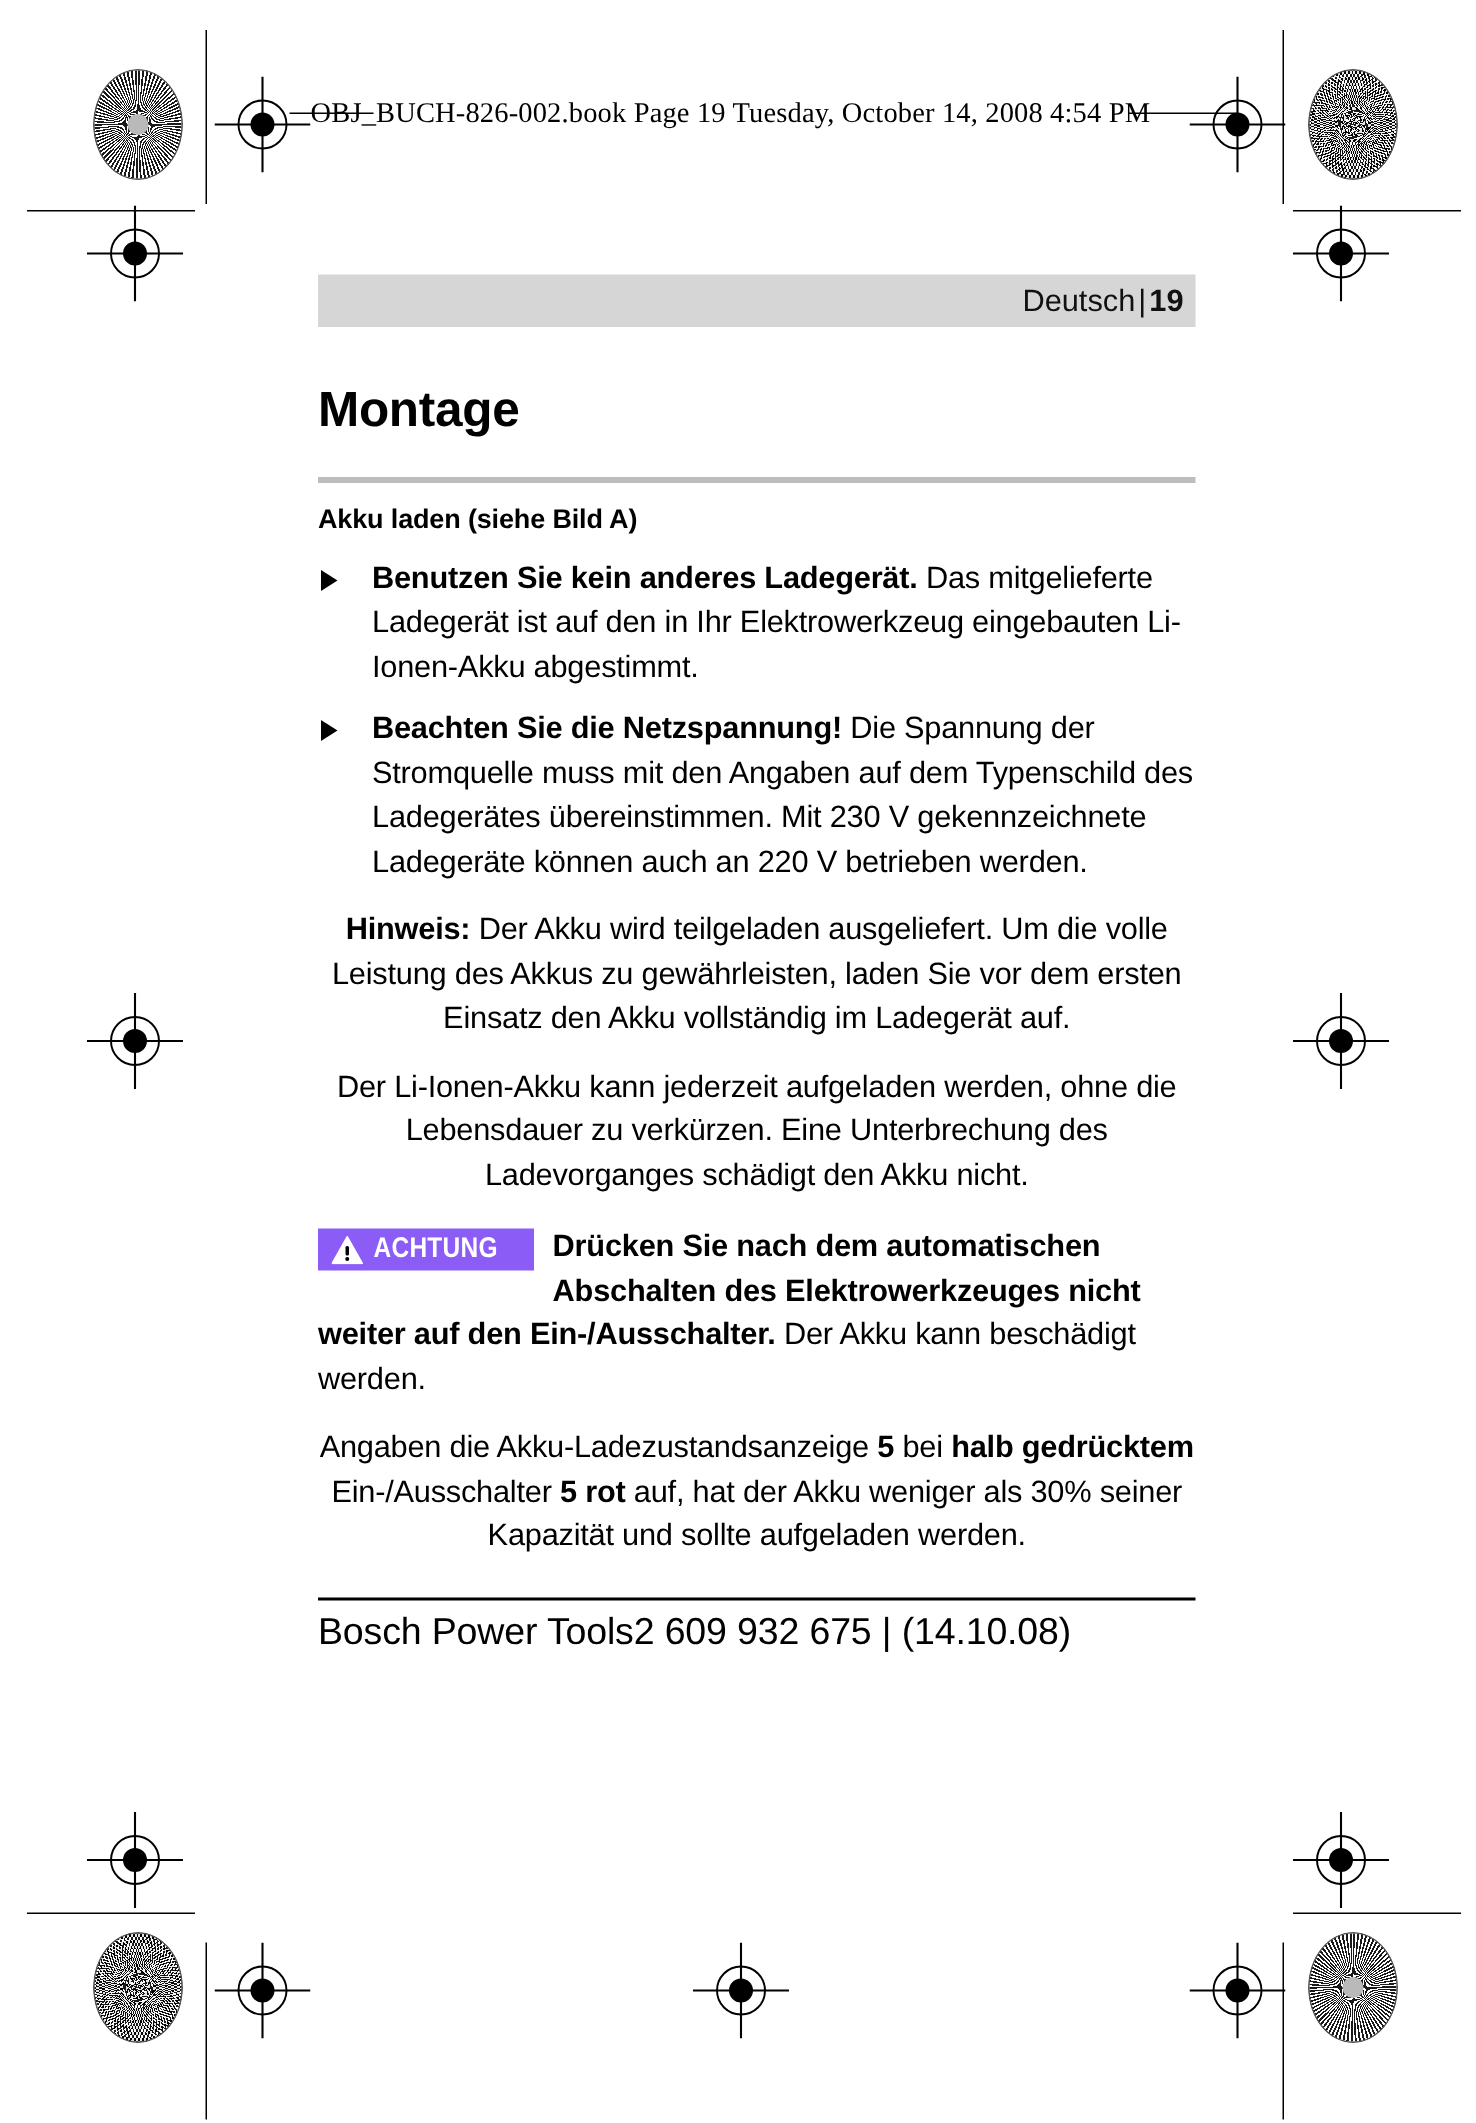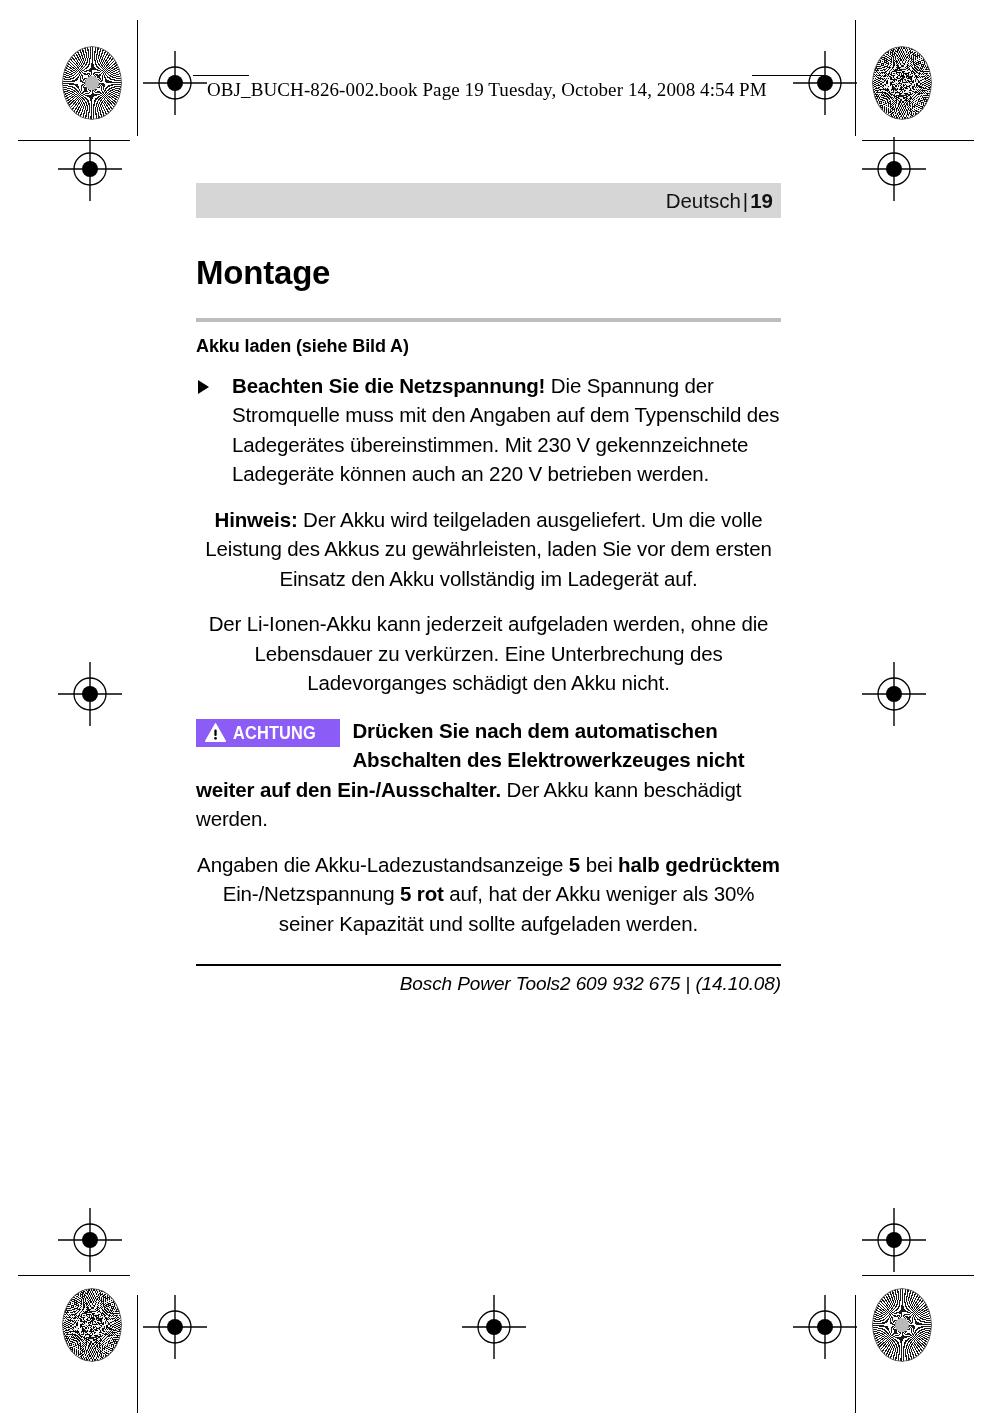--- a/index.html
+++ b/index.html
@@ -80,21 +80,21 @@
   }
   .slug-rule {
     position: absolute;
     height: 1px;
     background: #000;
   }
 
   
   #content {
     position: absolute;
-    left: 196px;
+    left: 212px;
     top: 183px;
     width: 585px;
   }
 
   .page-header-bar {
     background: #d6d6d6;
     height: 35px;
     line-height: 35px;
     text-align: right;
     padding-right: 8px;
@@ -199,25 +199,24 @@
   .callout .after { clear: both; }
 
   
   .footer-rule {
     height: 2px;
     background: #000;
     margin-top: 26px;
   }
   .footer-row {
     display: flex;
-    justify-content: flex-end;
-    font-size: 19px;
+    justify-content: flex-start;
+    font-size: 25px;
     margin-top: 7px;
     letter-spacing: -0.1px;
-    font-style: italic;
   }
 </style>
 </head>
 <body>
 
 <div id="page">
 
   <div class="star-target" style="left:62px; top:46px;">
     <div class="burst"></div>
       <div class="core"></div>
@@ -238,21 +237,21 @@
   </svg>
   <svg class="reg-mark" style="left:793px; top:51px;" viewBox="0 0 64 64">
     <line x1="32" y1="0" x2="32" y2="64" stroke="#000" stroke-width="1.4"></line>
     <line x1="0" y1="32" x2="64" y2="32" stroke="#000" stroke-width="1.4"></line>
     <circle cx="32" cy="32" r="16" fill="none" stroke="#000" stroke-width="1.3"></circle>
     <circle cx="32" cy="32" r="8" fill="#000"></circle>
   </svg>
 
   <div class="slug-rule" style="left:193px; top:75px; width:56px;"></div>
   <div class="slug-rule" style="left:752px; top:75px; width:72px;"></div>
-  <div class="slugline" style="left:207px; top:79px;">OBJ_BUCH-826-002.book  Page 19  Tuesday, October 14, 2008  4:54 PM</div>
+  <div class="slugline" style="left:207px; top:65px;">OBJ_BUCH-826-002.book  Page 19  Tuesday, October 14, 2008  4:54 PM</div>
 
   <div class="trimline-h" style="left:18px; top:140px; width:112px;"></div>
   <div class="trimline-h" style="left:862px; top:140px; width:112px;"></div>
 
   <svg class="reg-mark" style="left:58px; top:137px;" viewBox="0 0 64 64">
     <line x1="32" y1="0" x2="32" y2="64" stroke="#000" stroke-width="1.4"></line>
     <line x1="0" y1="32" x2="64" y2="32" stroke="#000" stroke-width="1.4"></line>
     <circle cx="32" cy="32" r="16" fill="none" stroke="#000" stroke-width="1.3"></circle>
     <circle cx="32" cy="32" r="8" fill="#000"></circle>
   </svg>
@@ -328,20 +327,24 @@
       <span>Deutsch</span><span class="sep">|</span><span class="pagenum">19</span>
     </div>
 
     <h1 class="chapter-title">Montage</h1>
 
     <div class="rule-gray"></div>
 
     <h2 class="section-title">Akku laden (siehe Bild A)</h2>
 
     <ul class="warn-list">
+      <li>
+        <span class="tri"></span>
+        <b>Benutzen Sie kein anderes Ladegerät.</b><span> Das mitgelieferte Ladegerät ist auf den in Ihr Elektrowerkzeug eingebauten Li-Ionen-Akku abgestimmt.</span>
+      </li>
       <li>
         <span class="tri"></span>
         <b>Beachten Sie die Netzspannung!</b><span> Die Spannung der Stromquelle muss mit den Angaben auf dem Typenschild des Ladegerätes übereinstimmen. Mit 230 V gekennzeichnete Ladegeräte können auch an 220 V betrieben werden.</span>
       </li>
     </ul>
 
     <p class="body">
       <b>Hinweis:</b><span> Der Akku wird teilgeladen ausgeliefert. Um die volle Leistung des Akkus zu gewährleisten, laden Sie vor dem ersten Einsatz den Akku vollständig im Ladegerät auf.</span>
     </p>
 
@@ -356,21 +359,21 @@
             <rect x="9.35" y="6.6" width="2.3" height="6.4" rx="1" fill="#000000"></rect>
             <circle cx="10.5" cy="15.3" r="1.35" fill="#000000"></circle>
           </svg>
         </span>
         <span class="badge-label">ACHTUNG</span>
       </div>
       <b class="lead">Drücken Sie nach dem automatischen Abschalten des Elektrowerkzeuges nicht weiter auf den Ein-/Ausschalter.</b><span> Der Akku kann beschädigt werden.</span>
       <div class="after"></div>
     </div>
 
-    <p class="body"><span>Angaben die Akku-Ladezustandsanzeige </span><b>5</b><span> bei </span><b>halb gedrücktem</b><span> Ein-/Netzspannung </span><b>5 rot</b><span> auf, hat der Akku weniger als 30% seiner Kapazität und sollte aufgeladen werden.</span></p>
+    <p class="body"><span>Angaben die Akku-Ladezustandsanzeige </span><b>5</b><span> bei </span><b>halb gedrücktem</b><span> Ein-/Ausschalter </span><b>5 rot</b><span> auf, hat der Akku weniger als 30% seiner Kapazität und sollte aufgeladen werden.</span></p>
 
     <div class="footer-rule"></div>
     <div class="footer-row">
       <span>Bosch Power Tools</span>
       <span>2 609 932 675 | (14.10.08)</span>
     </div>
 
   </div>
 </div>
 

